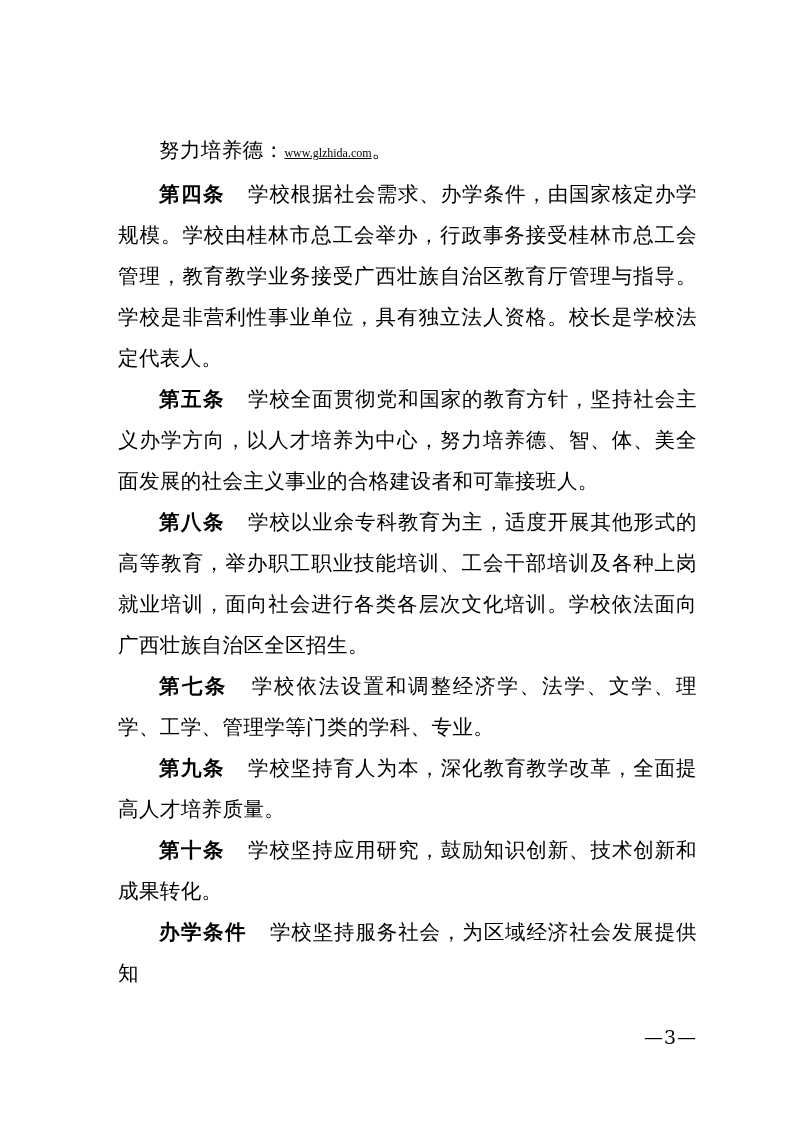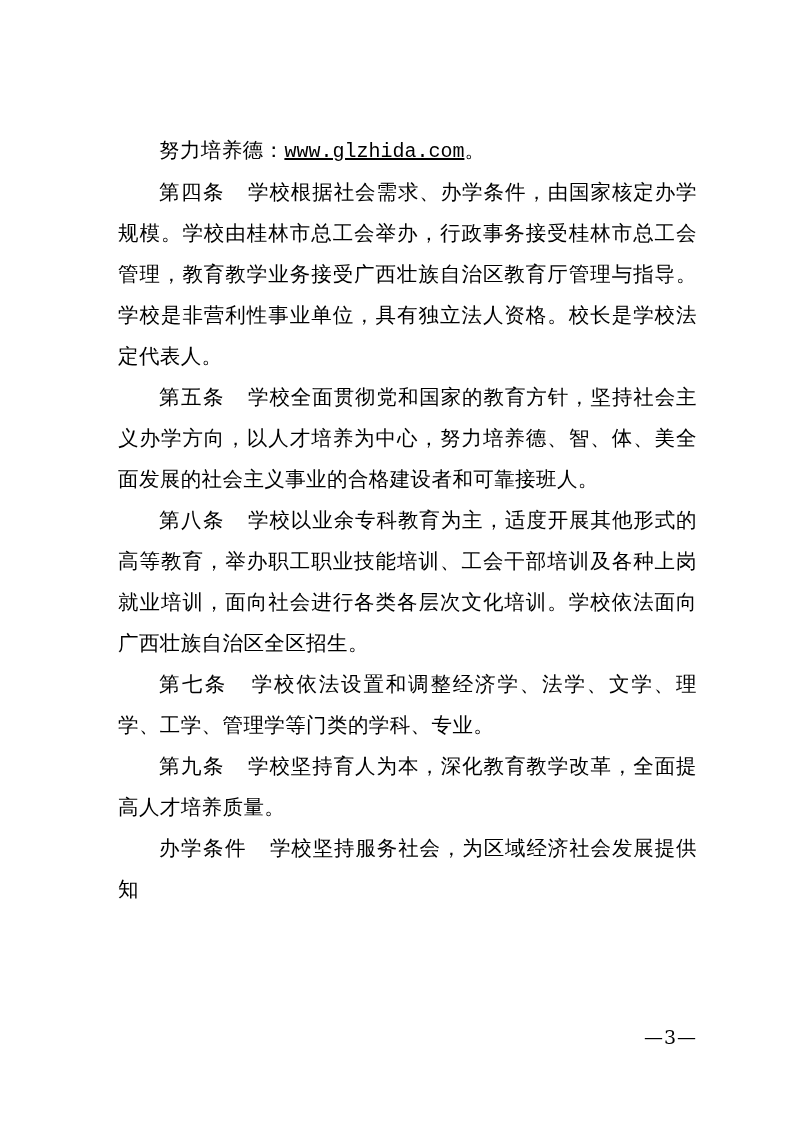--- a/index.html
+++ b/index.html
@@ -29,30 +29,30 @@
     line-height: 41px;
     letter-spacing: 0.4px;
     text-align: justify;
   }
   .para {
     margin: 0;
     text-indent: 2em;
     font-family: "DejaVu Serif", "Liberation Serif", serif;
   }
   .art-label {
-    font-weight: normal;
+    font-weight: bold;
     letter-spacing: 1px;
   }
   .gap {
     display: inline-block;
     width: 1.1em;
   }
   .url {
-    font-family: Liberation Mono, monospace;
-    font-size: 20px;
+    font-family: Liberation Serif, serif;
+    font-size: 12px;
     text-decoration: underline;
     letter-spacing: 0px;
   }
   .page-number {
     position: absolute;
     right: 96px;
     bottom: 74px;
     font-size: 19px;
     font-family: "DejaVu Serif", "Liberation Serif", serif;
     letter-spacing: 1px;
@@ -70,18 +70,19 @@
 
     <p class="para"><span class="art-label">第五条</span><span class="gap"></span><span>学校全面贯彻党和国家的教育方针，坚持社会主义办学方向，以人才培养为中心，努力培养德、智、体、美全面发展的社会主义事业的合格建设者和可靠接班人。</span></p>
 
 
     <p class="para"><span class="art-label">第八条</span><span class="gap"></span><span>学校以业余专科教育为主，适度开展其他形式的高等教育，举办职工职业技能培训、工会干部培训及各种上岗就业培训，面向社会进行各类各层次文化培训。学校依法面向广西壮族自治区全区招生。</span></p>
 
     <p class="para"><span class="art-label">第七条</span><span class="gap"></span><span>学校依法设置和调整经济学、法学、文学、理学、工学、管理学等门类的学科、专业。</span></p>
 
     <p class="para"><span class="art-label">第九条</span><span class="gap"></span><span>学校坚持育人为本，深化教育教学改革，全面提高人才培养质量。</span></p>
 
+    <p class="para"><span class="art-label">第十条</span><span class="gap"></span><span>学校坚持应用研究，鼓励知识创新、技术创新和成果转化。</span></p>
 
     <p class="para"><span class="art-label">办学条件</span><span class="gap"></span><span>学校坚持服务社会，为区域经济社会发展提供知</span></p>
 
   </div>
   <div class="page-number">—3—</div>
 </div>
 
 </body></html>

